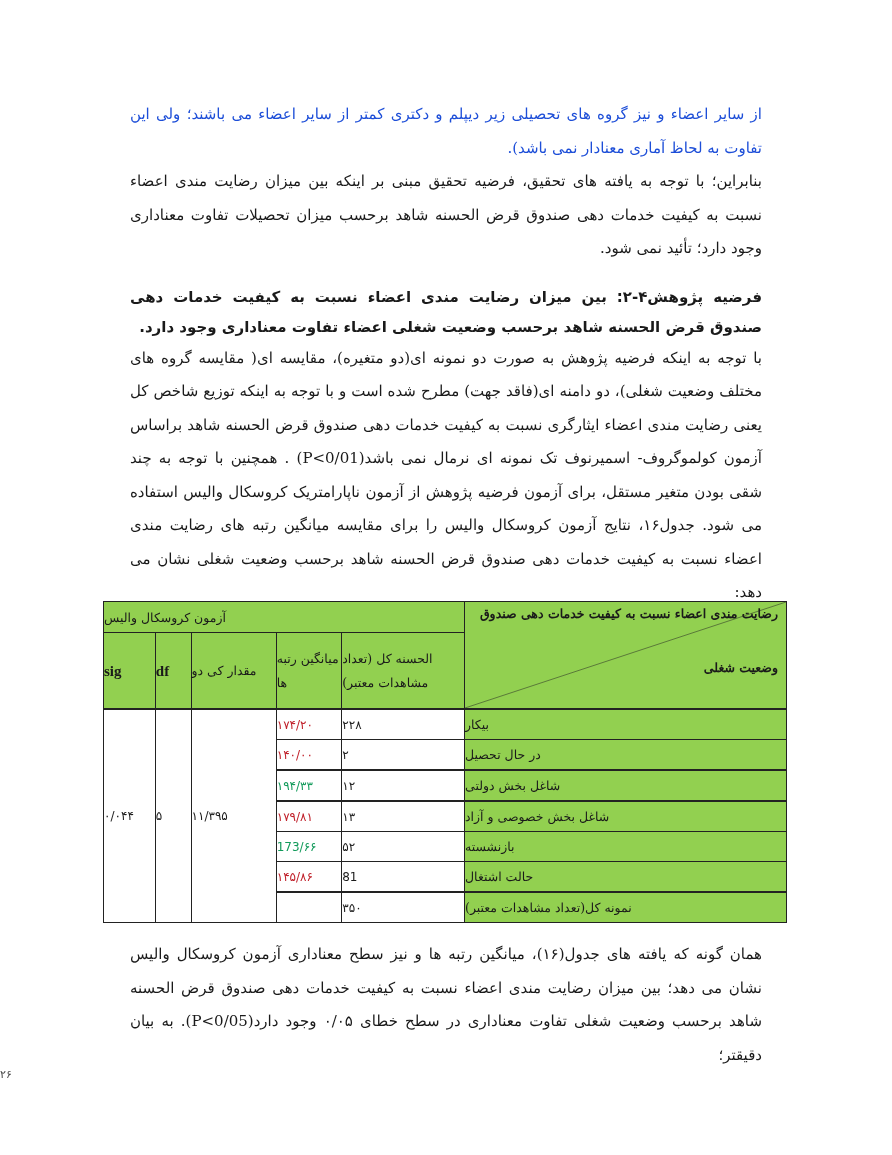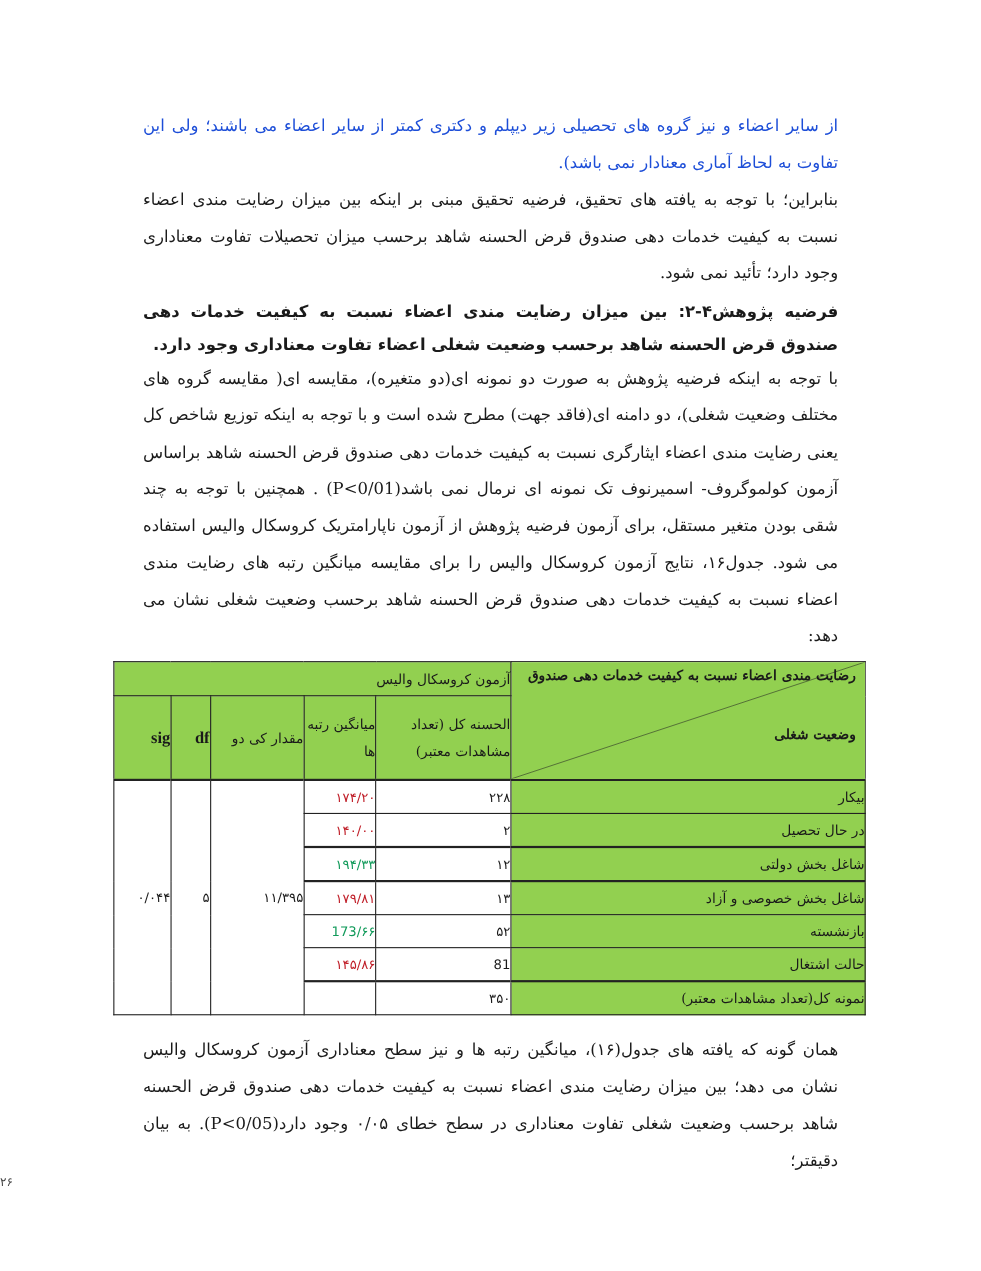--- a/index.html
+++ b/index.html
@@ -1,25 +1,25 @@
 <!DOCTYPE html>
 <html><head>
 <meta charset="utf-8">
 <style>
   html, body { margin: 0; padding: 0; background: #ffffff; }
   body { width: 892px; height: 1155px; position: relative; overflow: hidden;
          font-family: "DejaVu Serif", "Liberation Serif", serif; color: #1a1a1a; }
   .page { position: absolute; left: 130px; top: 98px; width: 632px; direction: rtl; }
   .para { margin: 0; font-size: 15px; line-height: 33.5px; text-align: justify; text-align-last: right; }
   .para.blue { color: #1d4ed8; }
-  .para.bold { font-family: "DejaVu Sans", "Liberation Sans", sans-serif; font-weight: bold; font-size: 15px; line-height: 30px; margin-top: 2px; }
+  .para.bold { font-family: "DejaVu Sans", "Liberation Sans", sans-serif; font-weight: bold; font-size: 15px; line-height: 30px; margin-top: 16px; }
   .caption { margin: 4px 0 0 0; text-align: center; font-size: 13px; line-height: 28px; }
   .tbl-wrap { position: absolute; left: 103px; top: 601px; width: 684px; direction: rtl; }
   table { border-collapse: collapse; width: 684px; font-size: 12.5px; }
-  td, th { border: 1px solid #222; text-align: right; vertical-align: middle; padding: 0; }
+  td, th { border: 1px solid #222; text-align: left; vertical-align: middle; padding: 0; }
   .green { background: #92d050; }
   .hdr-group { height: 30px; font-weight: normal; }
   .hdr-sub { height: 75px; font-weight: normal; line-height: 24px; }
   .latin { font-family: "Liberation Serif", "DejaVu Serif", serif; font-weight: bold; font-size: 15px; }
   .diag { position: relative; height: 105px; padding: 0; overflow: hidden; }
   .diag svg { position: absolute; left: 0; top: 0; width: 100%; height: 100%; }
   .diag .t1 { position: absolute; right: 8px; top: 4px; font-size: 12.5px; }
   .diag .t2 { position: absolute; right: 8px; top: 58px; font-size: 12.5px; }
   .row td { height: 29px; }
   .cat { font-size: 12.5px; }

